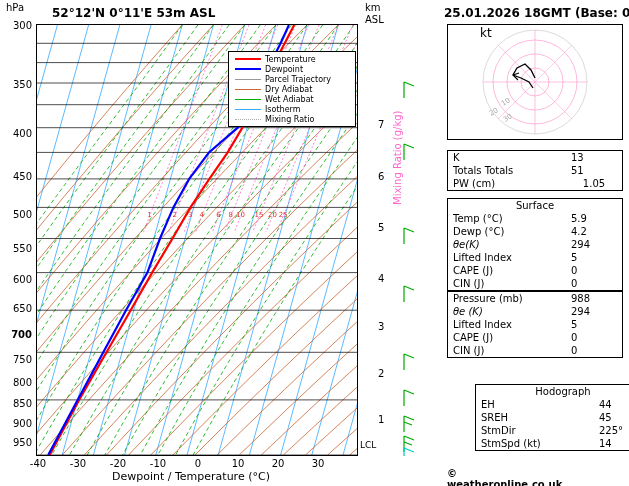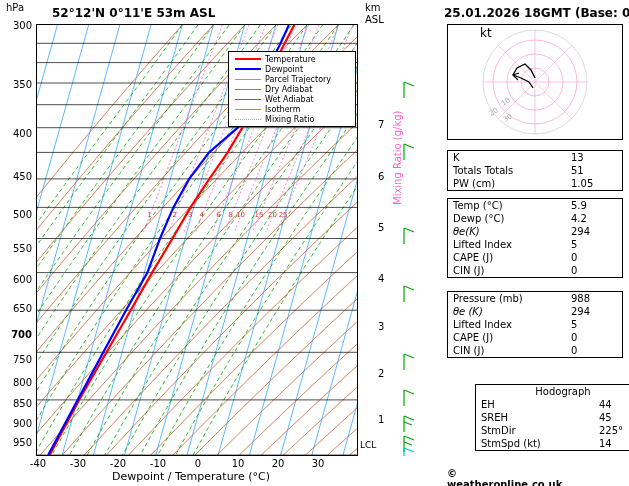--- a/index.html
+++ b/index.html
@@ -294,25 +294,26 @@
     <div class="trow">
       <span>K</span>
       <span style="width:46px;">13</span>
     </div>
     <div class="trow">
       <span>Totals Totals</span>
       <span style="width:46px;">51</span>
     </div>
     <div class="trow">
       <span>PW (cm)</span>
-      <span style="width:46px;">1.05</span>
+      <span style="width:46px;text-align:center;">1.05</span>
     </div>
   </div>
 
   <div class="tbl" id="tbl2">
+    <div class="thead">Surface</div>
     <div class="trow">
       <span>Temp (°C)</span>
       <span style="width:46px;">5.9</span>
     </div>
     <div class="trow">
       <span>Dewp (°C)</span>
       <span style="width:46px;margin-left:46px;">4.2</span>
     </div>
     <div class="trow">
       <span style="font-style:italic;">θe(K)</span>

